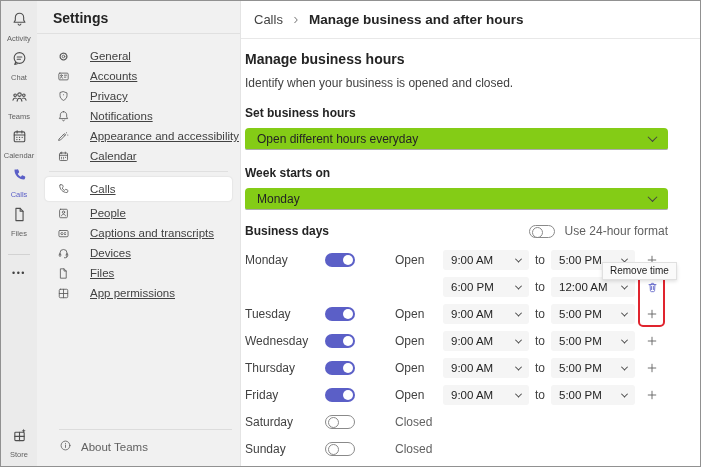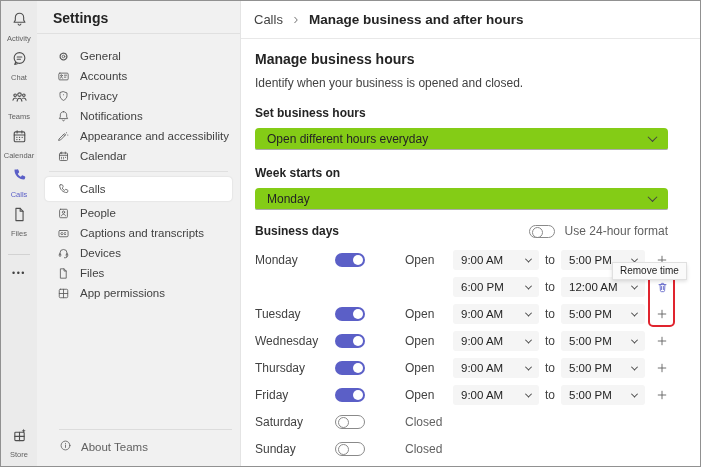--- a/index.html
+++ b/index.html
@@ -25,40 +25,40 @@
 
   
   .sidebar { width:204px; flex:none; background:#f1f1f1; display:flex; flex-direction:column;
              border-right:1px solid #e4e4e4; }
   .sidebar-header { padding:9px 16px 7px; font-size:14px; font-weight:700; color:#242424;
                     border-bottom:1px solid #e0e0e0; }
   .side-nav { padding:12px 8px 0; }
   .side-item { display:flex; align-items:center; height:20px; padding-left:12px;
                border-radius:4px; cursor:pointer; color:#424242; }
   .side-item svg { width:13px; height:13px; flex:none; color:#5a5a5a; }
-  .side-label { font-size:11.5px; margin-left:10px; white-space:nowrap; }
+  .side-label { font-size:11.5px; margin-left:20px; white-space:nowrap;text-decoration:underline; }
   .side-item.selected { background:#fff; height:24px; margin:2px 0;
                         box-shadow:0 0 2px rgba(0,0,0,.14); }
   .side-divider { border-top:1px solid #e0e0e0; margin:5px 4px; }
   .sidebar-bottom { margin-top:auto; }
   .about-divider { border-top:1px solid #dcdcdc; margin:0 8px 0 22px; }
   .about-row { display:flex; align-items:center; padding:9px 0 12px 22px; cursor:pointer;
                color:#616161; font-size:11.5px; }
   .about-row svg { width:13px; height:13px; margin-right:9px; color:#616161; }
 
   
   .main { flex:1; min-width:0; display:flex; flex-direction:column; background:#fff; }
   .main-header { height:38px; flex:none; display:flex; align-items:center; padding-left:13px;
                  border-bottom:1px solid #e8e8e8; }
   .crumb-parent { font-size:13px; color:#424242; cursor:pointer; }
   .crumb-chevron { display:flex; margin:1px 8px 0; color:#616161; }
   .crumb-chevron svg { width:10px; height:10px; }
   .crumb-current { font-size:13.5px; font-weight:700; color:#242424; }
 
-  .main-body { padding:12px 32px 0 14px; position:relative; }
+  .main-body { padding:12px 32px 0 4px; position:relative; }
   .page-title { font-size:14px; font-weight:700; color:#242424; line-height:16px; }
   .page-desc { font-size:12px; color:#424242; margin-top:9px; line-height:14px; }
   .field-label { font-size:12px; font-weight:700; color:#242424; margin-top:16px; line-height:15px; }
 
   .select { margin-top:7px; height:22px; background:#84cc16; border-radius:4px 4px 2px 2px;
             border-bottom:1px solid #ababab; display:flex; align-items:center;
             justify-content:space-between; padding:0 12px; font-size:12px; color:#242424;
             cursor:pointer; }
   .chev { width:7px; height:7px; border-right:1.4px solid #424242; border-bottom:1.4px solid #424242;
           transform:rotate(45deg) translate(-1px,-1px); flex:none; }

